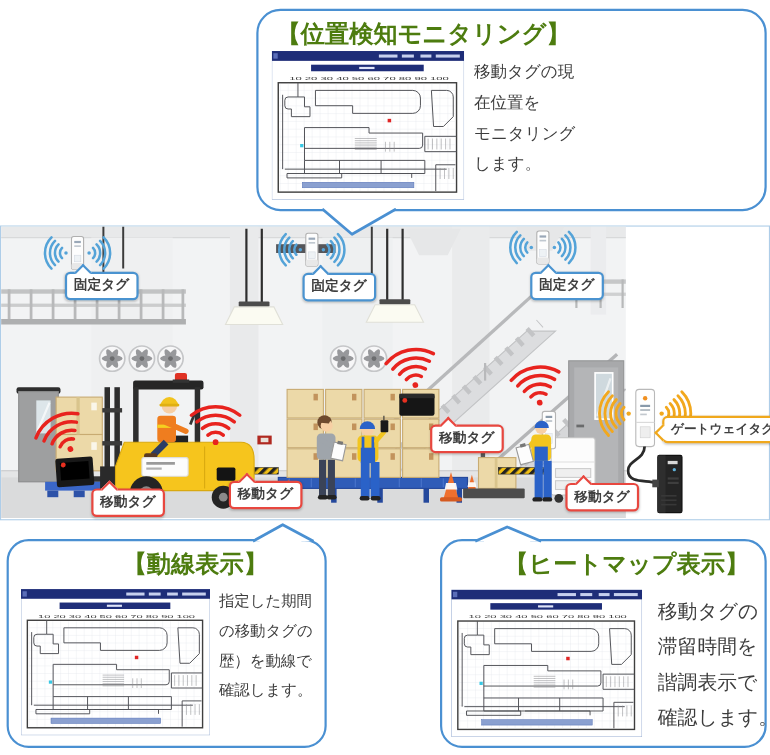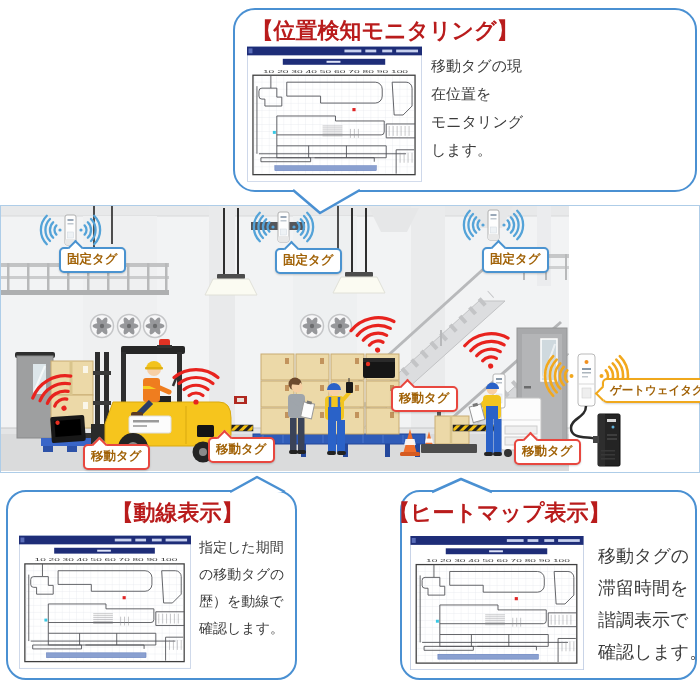--- a/index.html
+++ b/index.html
@@ -1,29 +1,29 @@
 <!DOCTYPE html>
 <html><head>
 <meta charset="utf-8">
 <style>
   html,body{margin:0;padding:0;background:#fff;}
   .stage{position:relative;width:700px;height:686px;overflow:hidden;background:#fff;
          font-family:"Liberation Sans","DejaVu Sans",sans-serif;}
   
   .callout{position:absolute;background:#fff;border:2.5px solid #4a90d2;border-radius:22px;
            box-sizing:border-box;z-index:2;}
-  .callout-title{position:absolute;font-size:22px;font-weight:bold;color:#b91c1c;
+  .callout-title{position:absolute;font-size:22px;font-weight:bold;color:#4d7c0f;
                  white-space:nowrap;letter-spacing:0;}
   .callout-text{position:absolute;color:#3c3c3c;}
   .callout-text div{white-space:nowrap;font-family:Liberation Serif, serif;}
   .mapwrap{position:absolute;}
   .tailsvg{position:absolute;z-index:3;}
   
   .bubble{position:absolute;background:#fff;border:2px solid;border-radius:5px;
-          font-size:12.5px;font-weight:bold;color:#a16207;padding:2px 6px 3px;
+          font-size:12.5px;font-weight:bold;color:#404040;padding:2px 6px 3px;
           white-space:nowrap;z-index:5;box-shadow:0 1px 2px rgba(0,0,0,.18);font-family:Liberation Mono, monospace;}
   .bubble::before{content:"";position:absolute;width:9px;height:9px;background:#fff;
           transform:rotate(45deg);top:-7px;left:9px;}
   .bubble-fixed{border-color:#4a93d0;}
   .bubble-fixed::before{border-top:2px solid #4a93d0;border-left:2px solid #4a93d0;}
   .bubble-mobile{border-color:#e8473f;margin-left:20px;}
   .bubble-mobile::before{border-top:2px solid #e8473f;border-left:2px solid #e8473f;}
   .bubble-gw{border-color:#f0a81c;font-size:11.5px;padding:3px 6px;}
   .bubble-gw::before{top:8px;left:-7px;border-bottom:2px solid #f0a81c;border-left:2px solid #f0a81c;}
   
@@ -511,21 +511,21 @@
       <div>歴）を動線で</div>
       <div>確認します。</div>
     </div>
   </div>
   <svg class="tailsvg" style="left:222px;top:474px;" width="70" height="20">
     <rect x="14" y="15" width="38" height="4" fill="#fff"></rect>
     <path d="M8,18 L35,3 L63,18" fill="#ffffff" stroke="#4a90d2" stroke-width="2.5" stroke-linejoin="round"></path>
   </svg>
 
   <div class="callout" style="left:400px;top:490px;width:297px;height:190px;border-radius:20px;">
-    <div class="callout-title" style="left:0;top:6px;width:100%;text-align:left;transform:translateX(-14px);">【ヒートマップ表示】</div>
+    <div class="callout-title" style="left:0;top:6px;width:100%;text-align:right;transform:translateX(-14px);">【ヒートマップ表示】</div>
     <div class="mapwrap" style="left:8px;top:44px;">
       <svg width="174" height="134" viewBox="0 0 176 136">
           <use href="#mapshot"></use>
         </svg>
     </div>
     <div class="callout-text" style="left:196px;top:48px;font-size:18px;line-height:32px;">
       <div>移動タグの</div>
       <div>滞留時間を</div>
       <div>諧調表示で</div>
       <div>確認します。</div>

